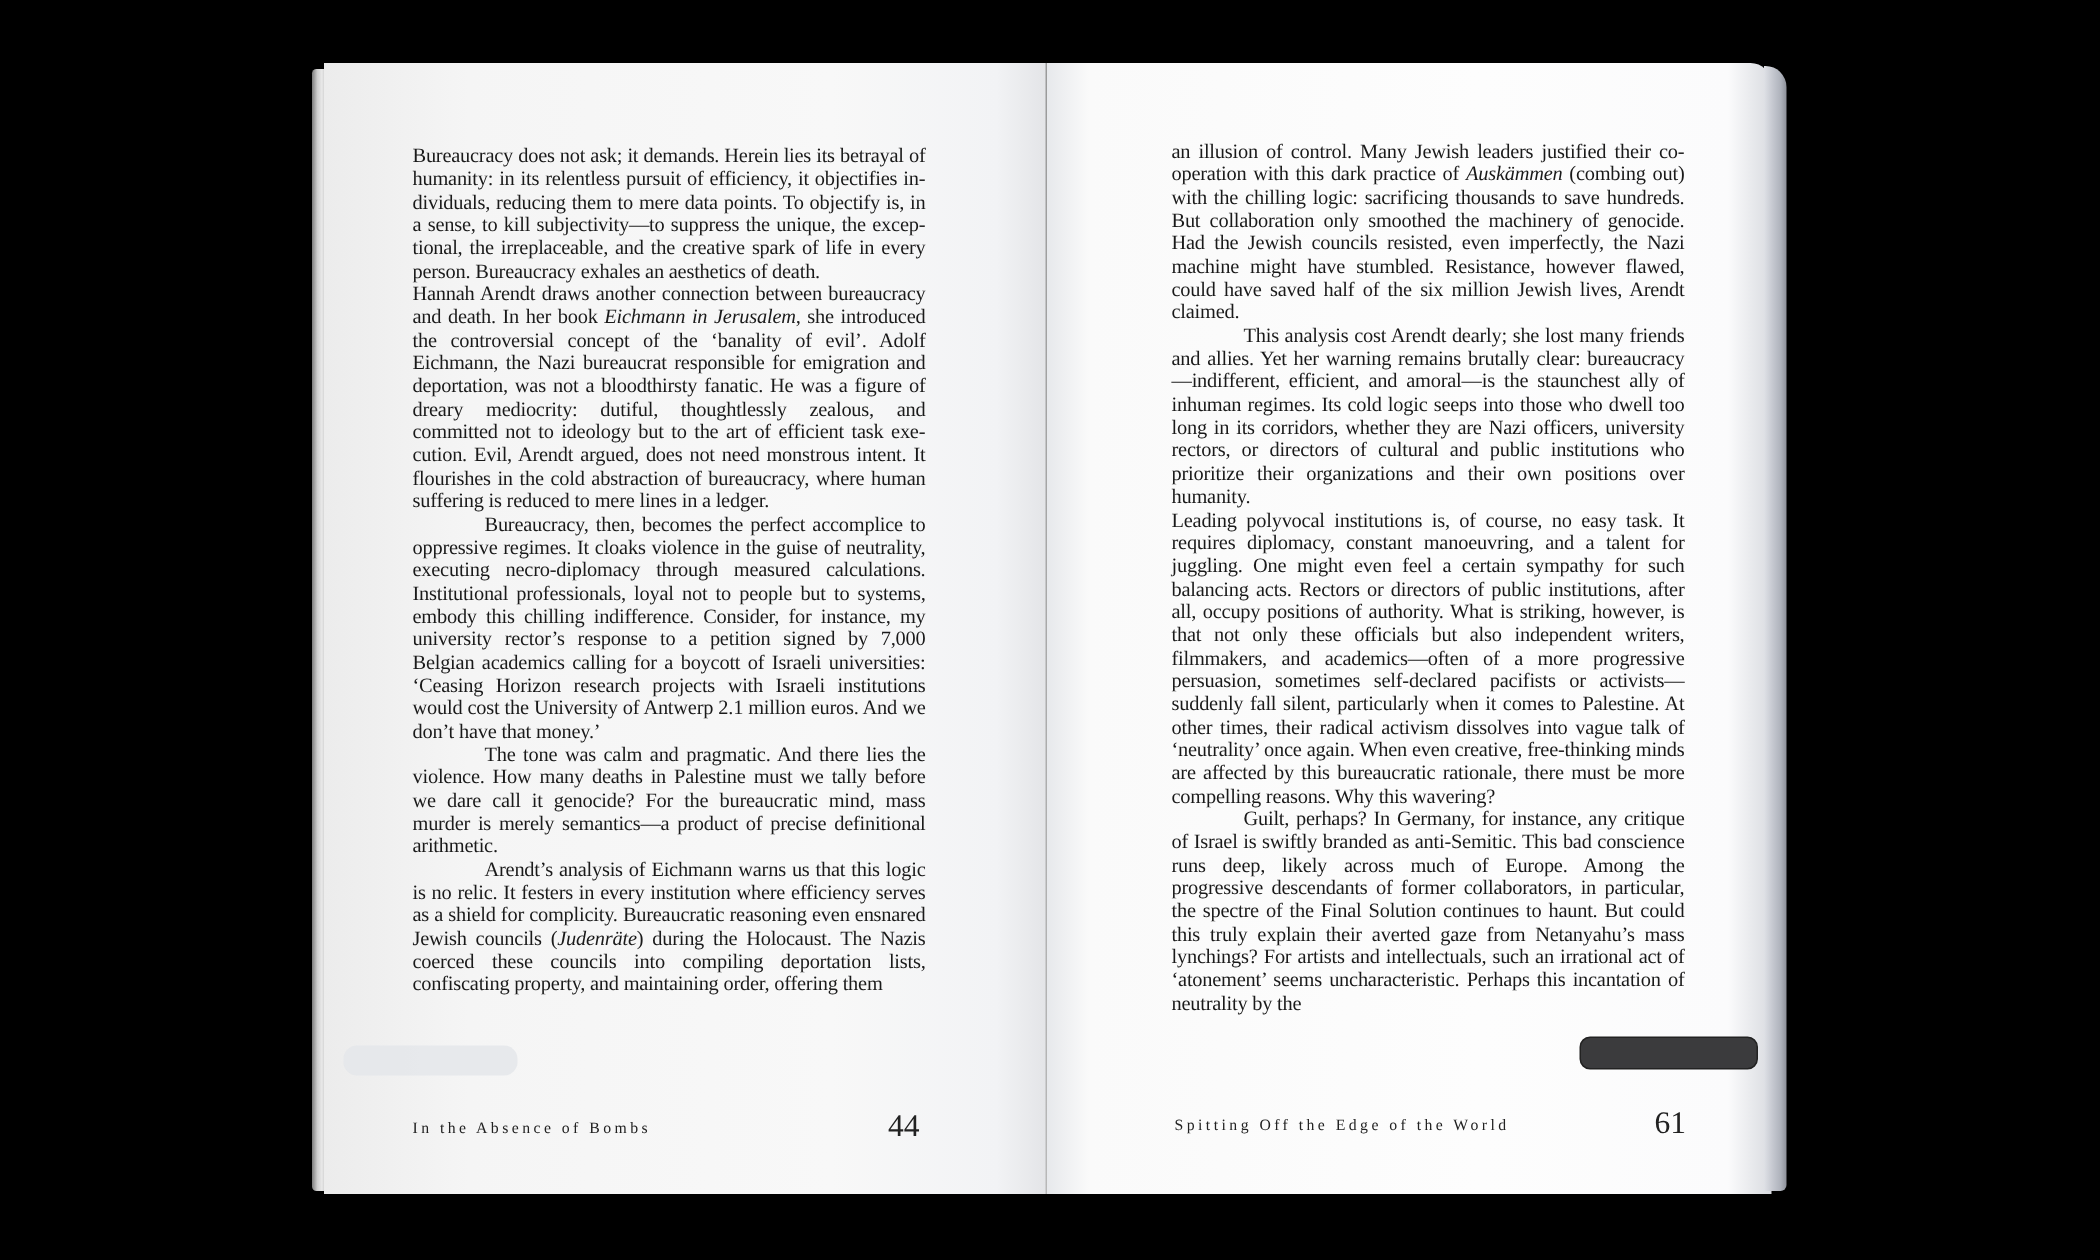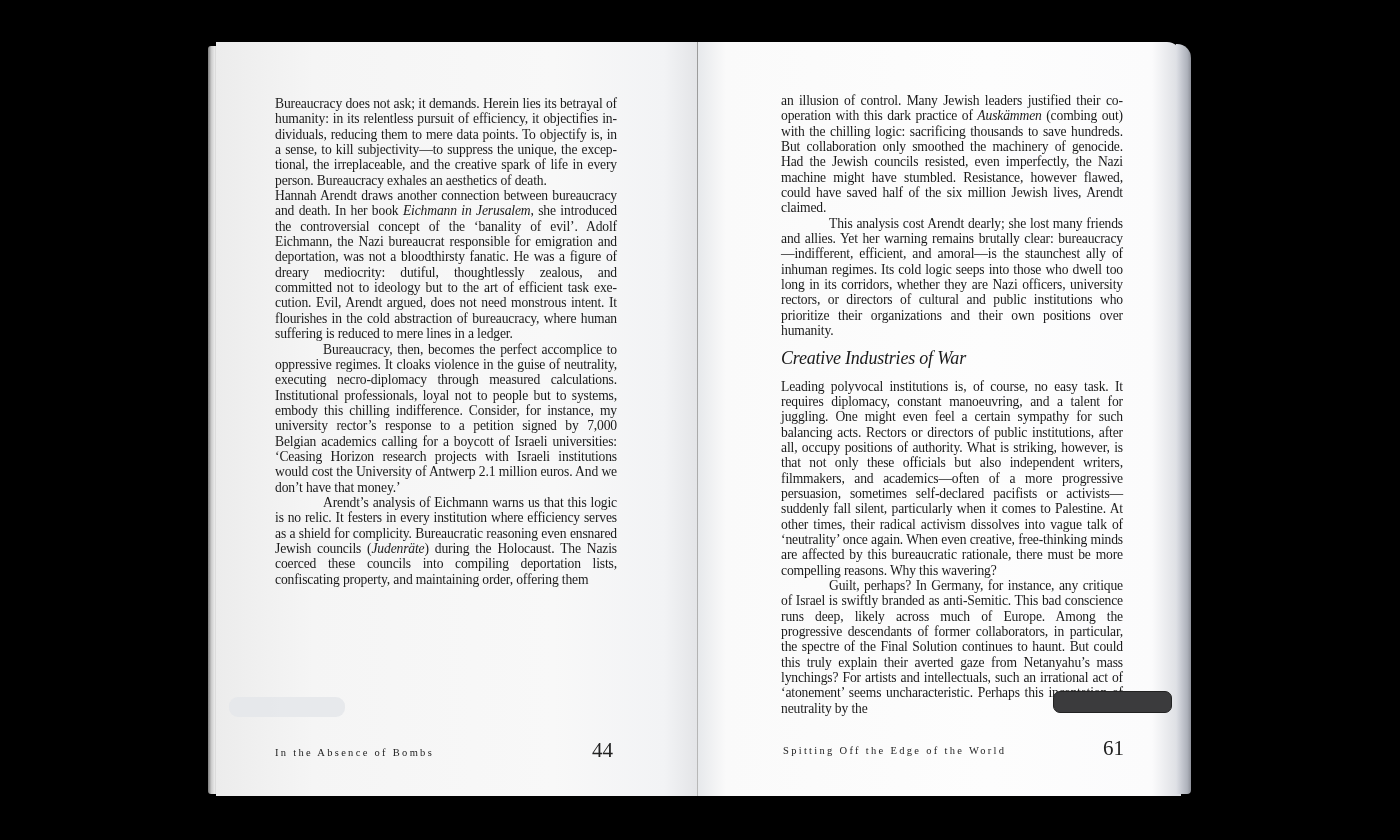--- a/index.html
+++ b/index.html
@@ -72,32 +72,32 @@
 
   <div class="page page-left"></div>
   <div class="page page-right"></div>
   <div class="edge-right"></div>
   <div class="gutter-line"></div>
 
   <div class="col col-left">
     <p>Bureaucracy does not ask; it demands. Herein lies its betrayal of humanity: in its relentless pursuit of efficiency, it objectifies in­dividuals, reducing them to mere data points. To objectify is, in a sense, to kill subjectivity—to suppress the unique, the excep­tional, the irreplaceable, and the creative spark of life in every person. Bureaucracy exhales an aesthetics of death.</p>
     <p><span>Hannah Arendt draws another connection between bureau­cracy and death. In her book </span><em>Eichmann in Jerusalem</em><span>, she intro­duced the controversial concept of the ‘banality of evil’. Adolf Eichmann, the Nazi bureaucrat responsible for emigration and deportation, was not a bloodthirsty fanatic. He was a fig­ure of dreary mediocrity: dutiful, thoughtlessly zealous, and committed not to ideology but to the art of efficient task exe­cution. Evil, Arendt argued, does not need monstrous intent. It flourishes in the cold abstraction of bureaucracy, where human suffering is reduced to mere lines in a ledger.</span></p>
     <p class="indent">Bureaucracy, then, becomes the perfect accomplice to oppressive regimes. It cloaks violence in the guise of neutrality, executing necro-diplomacy through measured calculations. Insti­tutional professionals, loyal not to people but to systems, embody this chilling indifference. Consider, for instance, my university rector’s response to a petition signed by 7,000 Belgian academics calling for a boycott of Israeli universities: ‘Ceasing Horizon re­search projects with Israeli institutions would cost the University of Antwerp 2.1 million euros. And we don’t have that money.’</p>
+    <p class="indent">The tone was calm and pragmatic. And there lies the vio­lence. How many deaths in Palestine must we tally before we dare call it genocide? For the bureaucratic mind, mass murder is mere­ly semantics—a product of precise definitional arithmetic.</p>
     <p class="indent"><span>Arendt’s analysis of Eichmann warns us that this log­ic is no relic. It festers in every institution where efficiency serves as a shield for complicity. Bureaucratic reasoning even ensnared Jewish councils (</span><em>Judenräte</em><span>) during the Holocaust. The Nazis coerced these councils into compiling deportation lists, confiscating property, and maintaining order, offering them</span></p>
   </div>
 
   <div class="smudge-left"></div>
 
   <div class="footer-title" style="left:275px; top:747px;">In the Absence of Bombs</div>
   <div class="footer-num" style="left:592px; top:738px;">44</div>
 
   <div class="col col-right">
     <p><span>an illusion of control. Many Jewish leaders justified their co­operation with this dark practice of </span><em>Auskämmen</em><span> (combing out) with the chilling logic: sacrificing thousands to save hundreds. But collaboration only smoothed the machinery of genocide. Had the Jewish councils resisted, even imperfectly, the Nazi machine might have stumbled. Resistance, however flawed, could have saved half of the six million Jewish lives, Arendt claimed.</span></p>
     <p class="indent">This analysis cost Arendt dearly; she lost many friends and allies. Yet her warning remains brutally clear: bureaucracy—indifferent, efficient, and amoral—is the staunchest ally of inhu­man regimes. Its cold logic seeps into those who dwell too long in its corridors, whether they are Nazi officers, university rec­tors, or directors of cultural and public institutions who priori­tize their organizations and their own positions over humanity.</p>
-    <h2 class="h-right">Creative Industries of War</h2>
     <p>Leading polyvocal institutions is, of course, no easy task. It requires diplomacy, constant manoeuvring, and a talent for juggling. One might even feel a certain sympathy for such balancing acts. Rectors or directors of public institutions, af­ter all, occupy positions of authority. What is striking, how­ever, is that not only these officials but also independent writers, filmmakers, and academics—often of a more pro­gressive persuasion, sometimes self-declared pacifists or ac­tivists—suddenly fall silent, particularly when it comes to Palestine. At other times, their radical activism dissolves into vague talk of ‘neutrality’ once again. When even creative, free-thinking minds are affected by this bureaucratic rationale, there must be more compelling reasons. Why this wavering?</p>
     <p class="indent">Guilt, perhaps? In Germany, for instance, any critique of Israel is swiftly branded as anti-Semitic. This bad conscience runs deep, likely across much of Europe. Among the progressive descendants of former collaborators, in particular, the spectre of the Final Solution continues to haunt. But could this truly explain their averted gaze from Netanyahu’s mass lynchings? For artists and intellectuals, such an irrational act of ‘atonement’ seems uncharacteristic. Perhaps this incantation of neutrality by the</p>
   </div>
 
   <div class="redaction-bar"></div>
 
   <div class="footer-title" style="left:783px; top:745px;">Spitting Off the Edge of the World</div>
   <div class="footer-num" style="left:1103px; top:736px;">61</div>
 </div>
 

